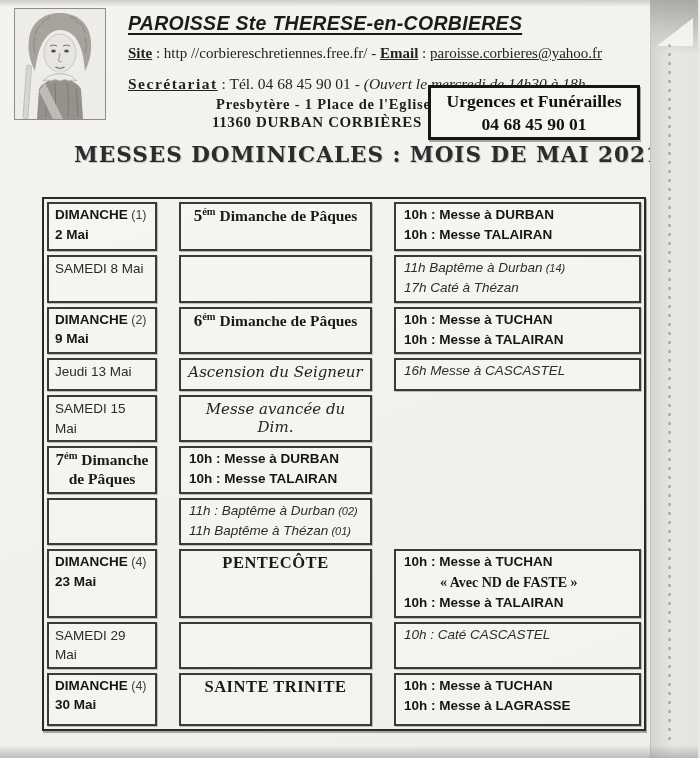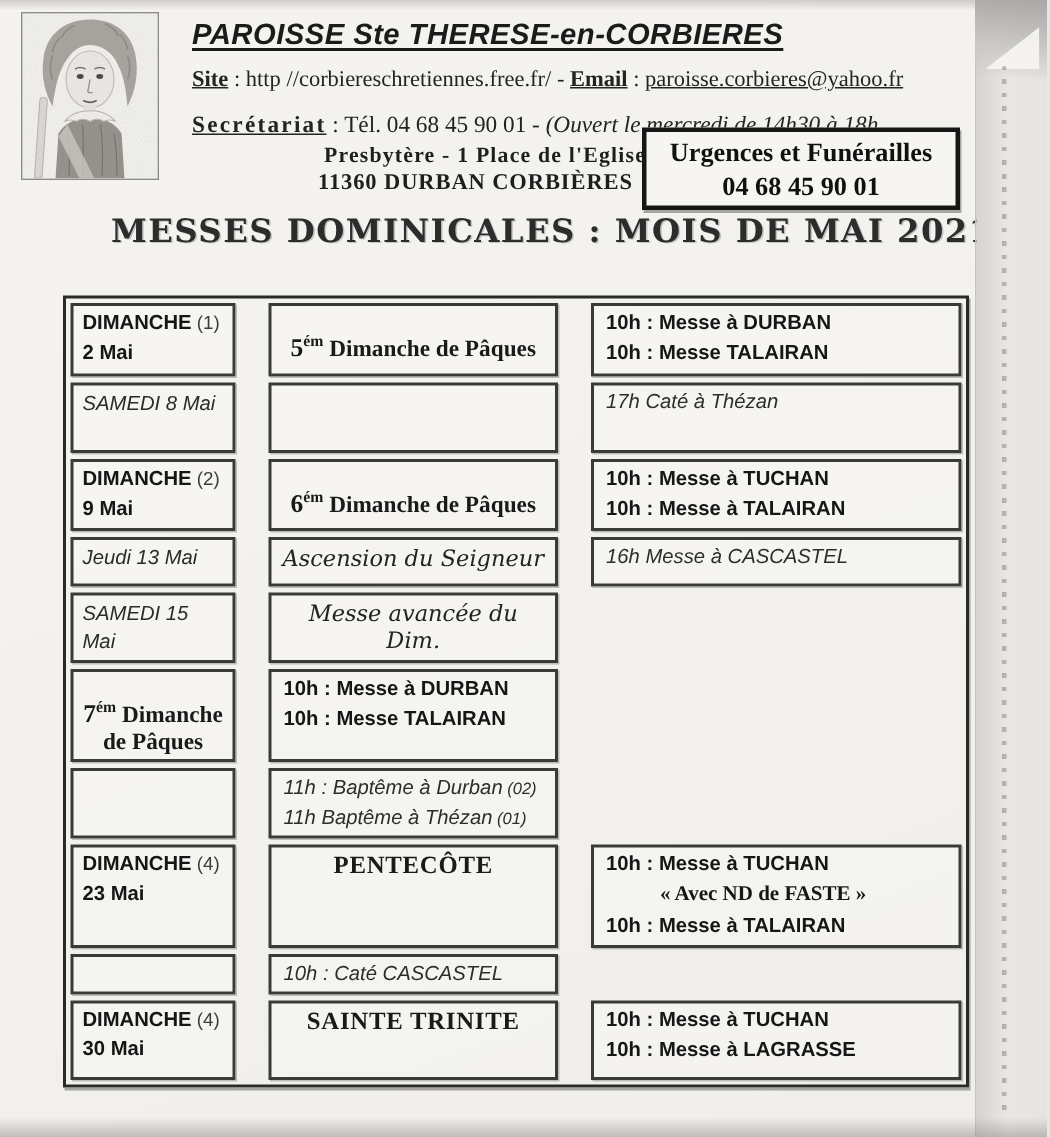--- a/index.html
+++ b/index.html
@@ -68,24 +68,24 @@
     box-shadow: 1px 1px 0 rgba(110,110,110,.4); background:rgba(255,255,255,.25); }
 
   .row-1  .cell{min-height:49px} .row-2 .cell{min-height:47px} .row-3 .cell{min-height:45px}
   .row-4  .cell{min-height:33px} .row-5 .cell{min-height:30px} .row-6 .cell{min-height:38px}
   .row-7  .cell{min-height:47px} .row-8 .cell{min-height:62px} .row-9 .cell{min-height:21px}
   .row-10 .cell{min-height:53px}
 
   .date-cell { font-family:"Liberation Sans", sans-serif; line-height:1.45; }
   .date-strong { font-weight:bold; font-size:13.5px; color:#161616; }
   .date-strong .idx { font-weight:normal; font-size:12.5px; color:#3d3d3d; }
-  .date-em { font-style:italic; font-size:13.5px; color:#2b2b2b; padding-top:2px; }
+  .date-em { font-size:13.5px; color:#2b2b2b; padding-top:2px; }
 
   .feast-cell { text-align:center; color:#1a1a1a; }
-  .feast-ordinal { font-family:"Liberation Serif", serif; font-weight:bold; font-size:15.5px; padding-top:18px; }
+  .feast-ordinal { font-family:"Liberation Serif", serif; font-weight:bold; font-size:15.5px; padding-top:2px; }
   .feast-ordinal .base { font-size:17px; }
   .feast-ordinal sup { font-size:10.5px; line-height:0; }
   .feast-italic { font-family:"DejaVu Serif", serif; font-style:italic; font-size:15px; padding-top:3px; color:#232323; }
   .feast-caps { font-family:"Liberation Serif", serif; font-weight:bold; font-size:16.5px; letter-spacing:.5px; padding-top:2px; }
 
   .events-cell { font-family:"Liberation Sans", sans-serif; line-height:1.5; padding-left:8px; }
   .events-bold { font-weight:bold; font-size:13.5px; color:#161616; }
   .events-em { font-style:italic; font-size:13.5px; color:#2d2d2d; }
   .events-cell .suffix { font-size:11px; }
   .events-cell .quote { font-family:"Liberation Serif", serif; font-size:14px; padding-left:36px; }
@@ -149,20 +149,21 @@
           <div class="event-line"><span>10h : Messe à DURBAN</span></div>
           <div class="event-line"><span>10h : Messe TALAIRAN</span></div>
         </div>
       </div>
       <div class="row row-2">
         <div class="cell date-cell date-em">
           <div class="l1"><span class="d1">SAMEDI 8 Mai</span></div>
         </div>
         <div class="cell feast-cell feast-none"></div>
         <div class="cell events-cell events-em">
+          <div class="event-line"><span>11h Baptême à Durban</span><span class="suffix"> (14)</span></div>
           <div class="event-line"><span>17h Caté à Thézan</span></div>
         </div>
       </div>
       <div class="row row-3">
         <div class="cell date-cell date-strong">
           <div class="l1"><span class="d1">DIMANCHE</span><span class="idx"> (2)</span></div>
           <div class="l2">9 Mai</div>
         </div>
         <div class="cell feast-cell feast-ordinal"><span class="base">6</span><sup>ém</sup><span class="ftext"> Dimanche de Pâques</span></div>
         <div class="cell events-cell events-bold">
@@ -205,20 +206,23 @@
           <div class="l2">23 Mai</div>
         </div>
         <div class="cell feast-cell feast-caps"><span class="ftext">PENTECÔTE</span></div>
         <div class="cell events-cell events-bold">
           <div class="event-line"><span>10h : Messe à TUCHAN</span></div>
           <div class="event-line quote"><span>« Avec ND de FASTE »</span></div>
           <div class="event-line"><span>10h : Messe à TALAIRAN</span></div>
         </div>
       </div>
       <div class="row row-9">
+        <div class="cell date-cell date-em">
+          <div class="l1"><span class="d1">SAMEDI 29 Mai</span></div>
+        </div>
         <div class="cell feast-cell feast-none"></div>
         <div class="cell events-cell events-em">
           <div class="event-line"><span>10h : Caté CASCASTEL</span></div>
         </div>
       </div>
       <div class="row row-10">
         <div class="cell date-cell date-strong">
           <div class="l1"><span class="d1">DIMANCHE</span><span class="idx"> (4)</span></div>
           <div class="l2">30 Mai</div>
         </div>

